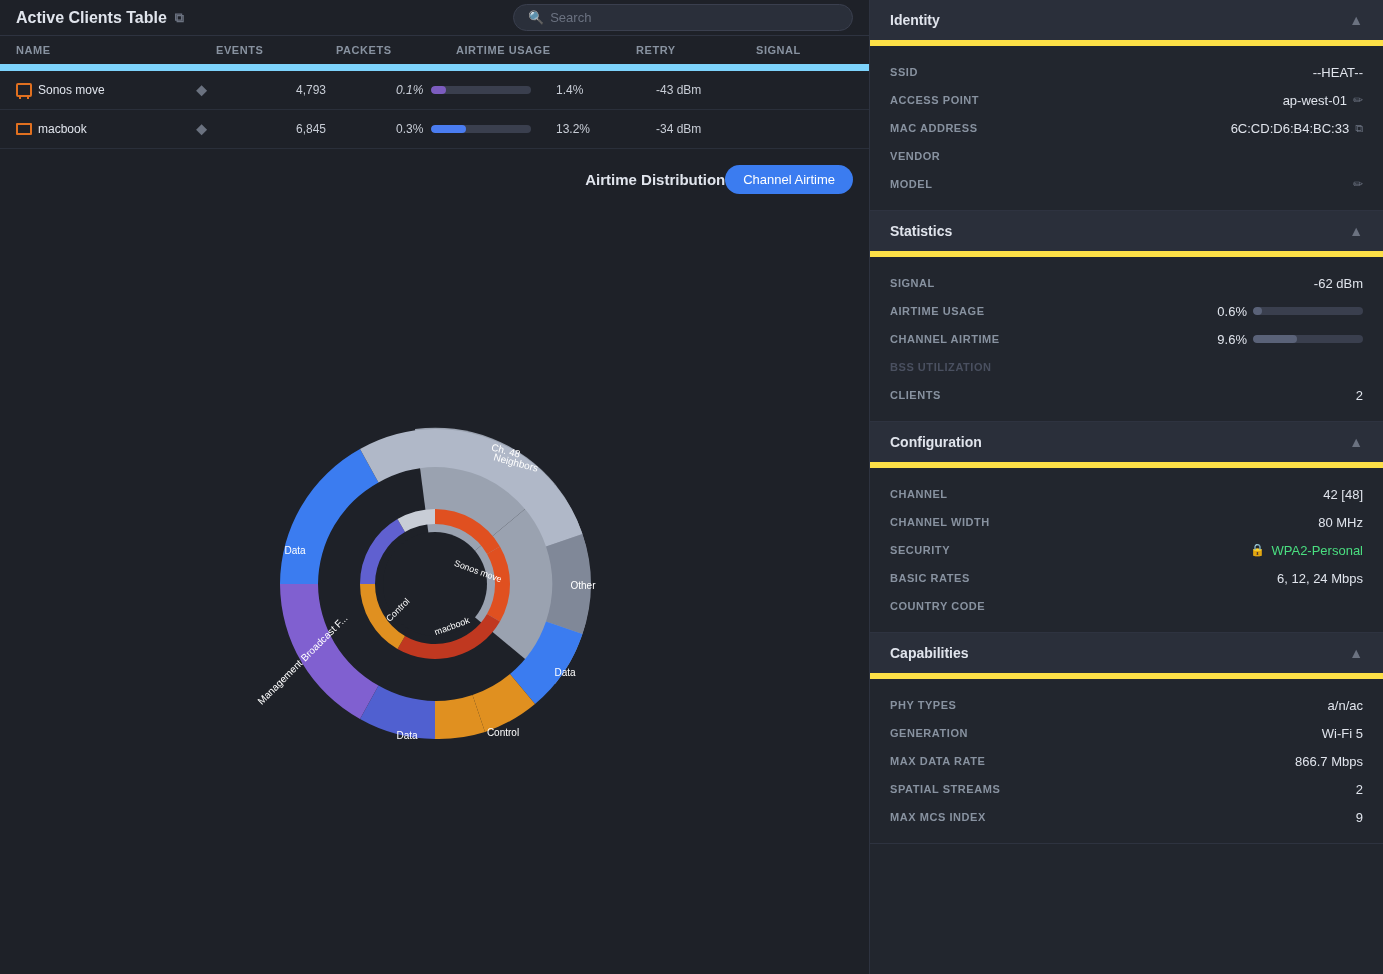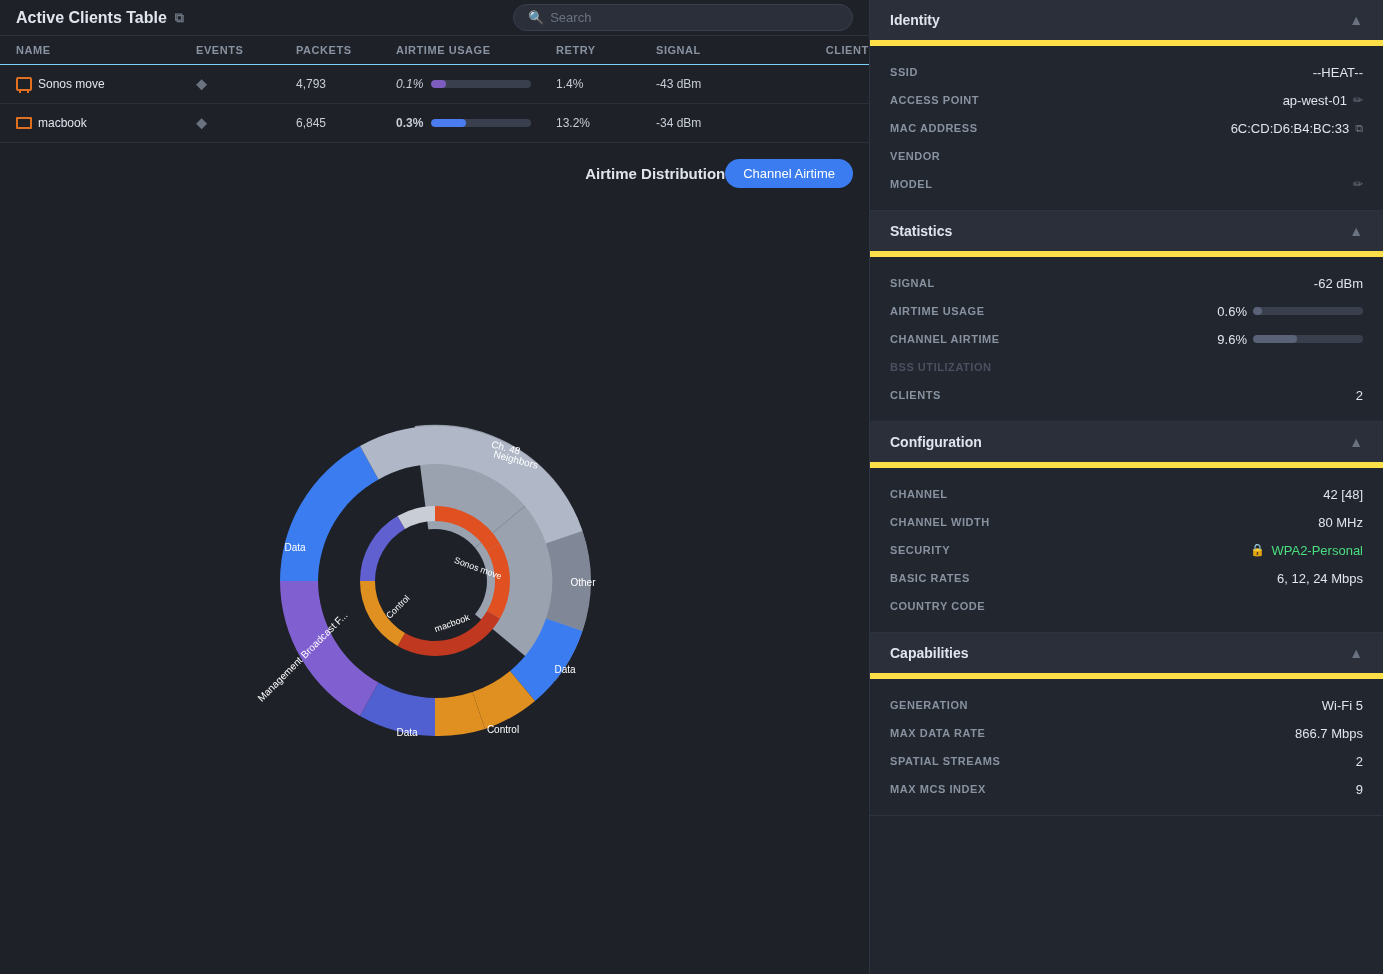--- a/index.html
+++ b/index.html
@@ -68,25 +68,26 @@
     .search-bar input::placeholder { color: #6b7280; }
 
     
     .clients-table {
       background: #1e2128;
     }
     .col-headers {
       display: grid;
       grid-template-columns: 180px 100px 100px 160px 100px 140px 120px;
       padding: 8px 16px;
-      border-bottom: 1px solid #7dd3fc;
+      border-bottom: 7px solid #7dd3fc;
       color: #8892a0;
       font-size: 11px;
       font-weight: 600;
       letter-spacing: 0.05em;
+      gap: 20px;
     }
     .col-header { text-align: left; }
     .col-header.right { text-align: right; }
 
     .table-row {
       display: grid;
       grid-template-columns: 180px 100px 100px 160px 100px 140px 120px;
       padding: 10px 16px;
       border-bottom: 1px solid #2a2f3a;
       align-items: center;
@@ -282,21 +283,21 @@
     <div class="table-row">
       <div class="cell">
         <span style="display:inline-block;width:16px;height:12px;border:2px solid #e07020;border-radius:1px;"></span>
         <span style="color:#e0e4ec;">macbook</span>
       </div>
       <div class="cell">
         <span class="event-icon">⬥</span>
       </div>
       <div class="cell" style="color:#c8cdd6;">6,845</div>
       <div class="cell" style="gap:8px;">
-        <span style="color:#c8cdd6;font-weight:bold;">0.3%</span>
+        <span style="color:#c8cdd6;">0.3%</span>
         <div class="progress-bar-container">
           <div class="progress-bar bar-blue" style="width:35%;"></div>
         </div>
       </div>
       <div class="cell" style="color:#c8cdd6;">13.2%</div>
       <div class="cell" style="color:#c8cdd6;">-34 dBm</div>
       <div class="cell right" style="color:#c8cdd6;">6</div>
     </div>
   </div>
 
@@ -554,20 +555,24 @@
       <span class="info-value"></span>
     </div>
   </div>
 
   <div class="section-header">
     <span class="section-header-title">Capabilities</span>
     <span class="chevron-up">▲</span>
   </div>
   <div class="section-body">
     <div class="info-row">
+      <span class="info-label">PHY TYPES</span>
+      <span class="info-value">a/n/ac</span>
+    </div>
+    <div class="info-row">
       <span class="info-label">GENERATION</span>
       <span class="info-value">Wi-Fi 5</span>
     </div>
     <div class="info-row">
       <span class="info-label">MAX DATA RATE</span>
       <span class="info-value">866.7 Mbps</span>
     </div>
     <div class="info-row">
       <span class="info-label">SPATIAL STREAMS</span>
       <span class="info-value">2</span>

